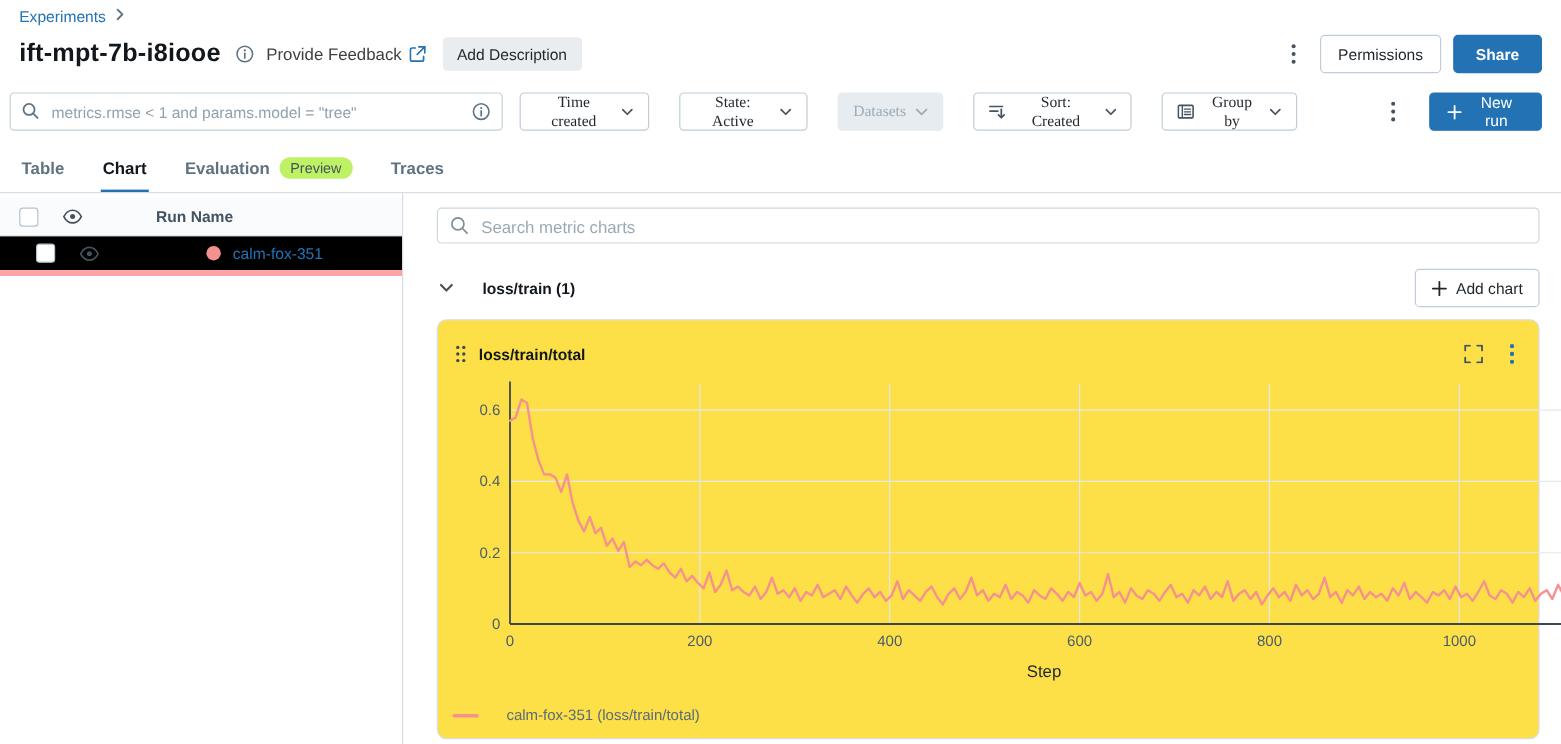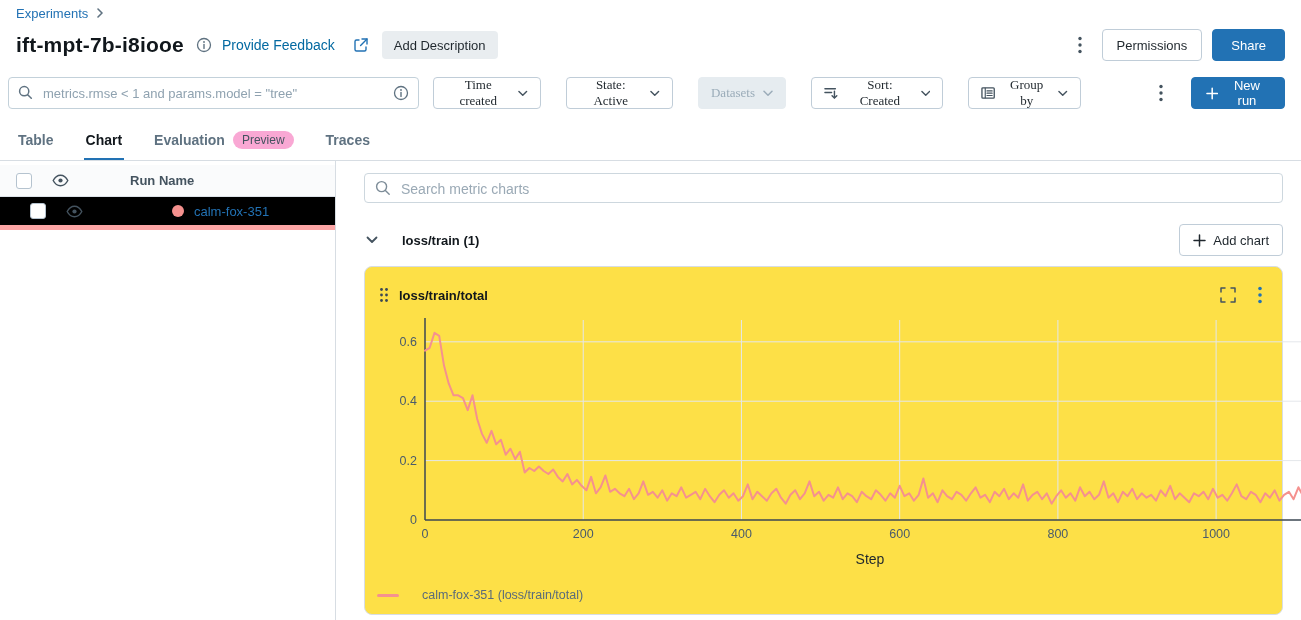--- a/index.html
+++ b/index.html
@@ -6,49 +6,49 @@
   html,body { width:1301px; height:620px; background:#fff; font-family:"Liberation Sans",sans-serif; color:#1f272d; overflow:hidden; }
   .page { width:1301px; height:620px; display:flex; flex-direction:column; }
 
   
   .breadcrumb-row { padding:6px 16px 0 16px; display:flex; align-items:center; gap:8px; font-size:13px; }
   .breadcrumb-link { color:#2272b4; cursor:pointer; }
   .crumb-chev { color:#5f7281; font-size:11px; }
   .title-row { padding:8px 16px 2px 16px; display:flex; align-items:center; }
   .page-title { font-size:21px; font-weight:bold; letter-spacing:.2px; color:#11171c; }
   .title-row .icon-btn { margin-left:12px; }
-  .feedback-link { margin-left:10px; color:#0369a1; font-size:14px; display:flex; align-items:center; gap:19px; cursor:pointer; }
+  .feedback-link { margin-left:10px; color:#404040; font-size:14px; display:flex; align-items:center; gap:6px; cursor:pointer; }
   .add-desc-btn { margin-left:14px; background:#e9edf0; border:none; border-radius:4px; height:28px; padding:0 12px; font-size:13px; color:#1f272d; cursor:pointer; font-family:inherit; }
   .title-spacer { flex:1; }
   .kebab-btn { background:none; border:none; cursor:pointer; color:#44535f; padding:4px 6px; display:flex; align-items:center; }
   .btn-outline { background:#fff; border:1px solid #c0cdd8; border-radius:4px; height:32px; padding:0 14px; font-size:13px; color:#1f272d; cursor:pointer; font-family:inherit; }
   .btn-primary { background:#2272b4; border:1px solid #2272b4; border-radius:4px; height:32px; padding:0 14px; font-size:13px; color:#fff; cursor:pointer; font-family:inherit; display:flex; align-items:center; gap:6px; }
   .title-row .btn-outline { margin-left:14px; }
-  .title-row .btn-primary { margin-left:10px; }
+  .title-row .btn-primary { margin-left:10px;font-weight:bold; }
 
   
   .toolbar { display:flex; align-items:center; padding:14px 16px 8px 8px; gap:0; }
   .search-box { position:relative; width:430px; height:32px; }
   .search-box input { width:100%; height:100%; border:1px solid #c3d1da; border-radius:4px; padding:0 34px 0 34px; font-size:13px; color:#1f272d; font-family:inherit; }
   .search-box input::placeholder { color:#8fa2b0; }
   .search-box .lead-icon { position:absolute; left:10px; top:8px; color:#5f7281; }
   .search-box .trail-icon { position:absolute; right:10px; top:8px; color:#5f7281; }
   .filter-btn { display:flex; align-items:center; gap:8px; background:#fff; border:1px solid #c0cdd8; border-radius:4px; height:32px; padding:0 12px; font-size:13px; color:#1f272d; cursor:pointer; font-family:Liberation Serif, serif; }
   .filter-btn .chev { color:#44535f; }
   .filter-btn.disabled { background:#e6ecf0; border-color:#e6ecf0; color:#9bacb9; }
   .filter-btn.disabled .chev { color:#9bacb9; }
   .ml14 { margin-left:14px; } .ml25 { margin-left:25px; }
   .toolbar .kebab-btn { margin-left:72px; }
   .toolbar .btn-primary { margin-left:22px; }
 
   
   .tabs { display:flex; gap:28px; padding:0 16px; border-bottom:1px solid #d7dde3; margin-top:6px; }
   .tab { font-size:14px; font-weight:bold; color:#5f7281; padding:8px 2px 9px 2px; cursor:pointer; border-bottom:2px solid transparent; display:flex; align-items:center; gap:8px; }
   .tab.active { color:#11171c; border-bottom-color:#2272b4; }
-  .tab-badge { background:#f9a8d4; color:#44535f; font-weight:normal; font-size:12px; border-radius:10px; padding:2px 9px; }
+  .tab-badge { background:#bef264; color:#44535f; font-weight:normal; font-size:12px; border-radius:10px; padding:2px 9px; }
 
   
   .content { flex:1; display:flex; min-height:0; }
   .run-panel { width:336px; border-right:1px solid #d7dde3; }
   .run-header { display:flex; align-items:center; height:32px; background:#fafbfc; border-bottom:1px solid #dde3e9; margin-top:4px; padding:0 8px; }
   .run-row { display:flex; align-items:center; height:33px; border-bottom:5px solid #fca5a5; padding:0 22px; background:#000000; }
   .cb { appearance:none; width:16px; height:16px; border:1px solid #b5c3cf; border-radius:3px; background:#fff; margin-left:8px; cursor:pointer; }
   .eye-cell { width:56px; display:flex; justify-content:center; color:#44535f; cursor:pointer; }
   .run-col-label { font-size:13px; font-weight:bold; color:#44535f; margin-left:42px; }
   .run-dot { width:12px; height:12px; border-radius:50%; margin-left:70px; }

